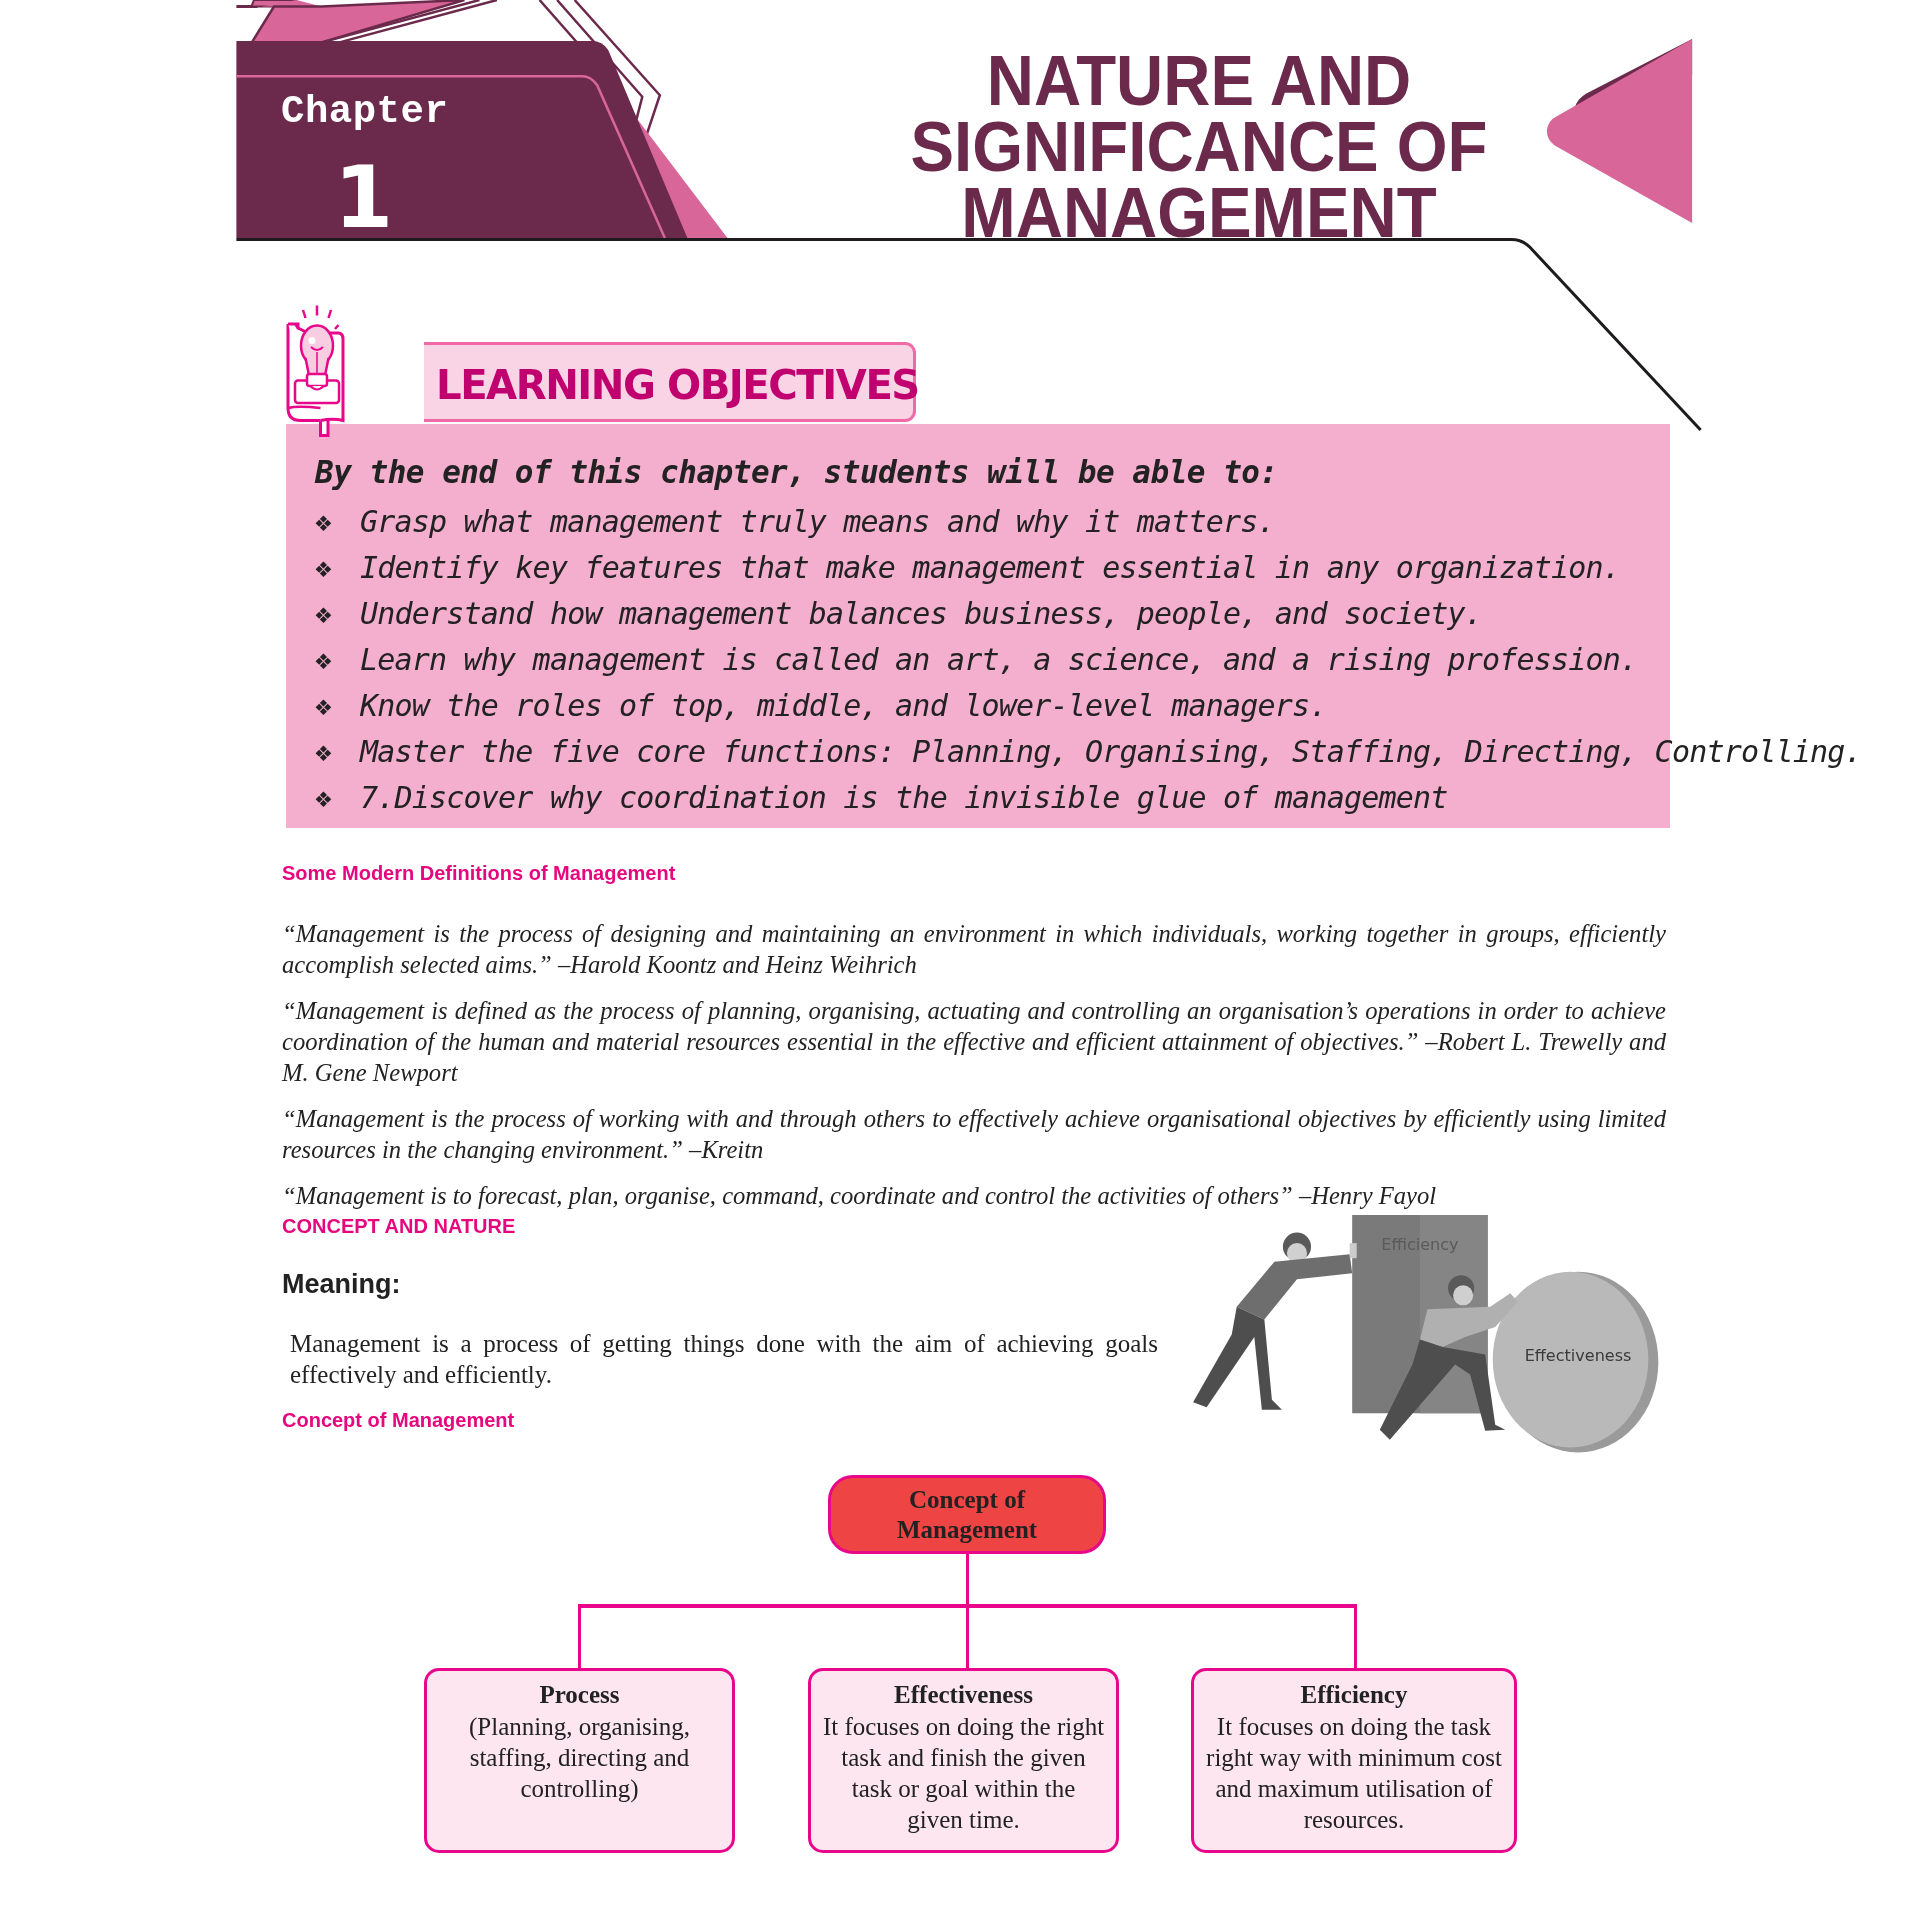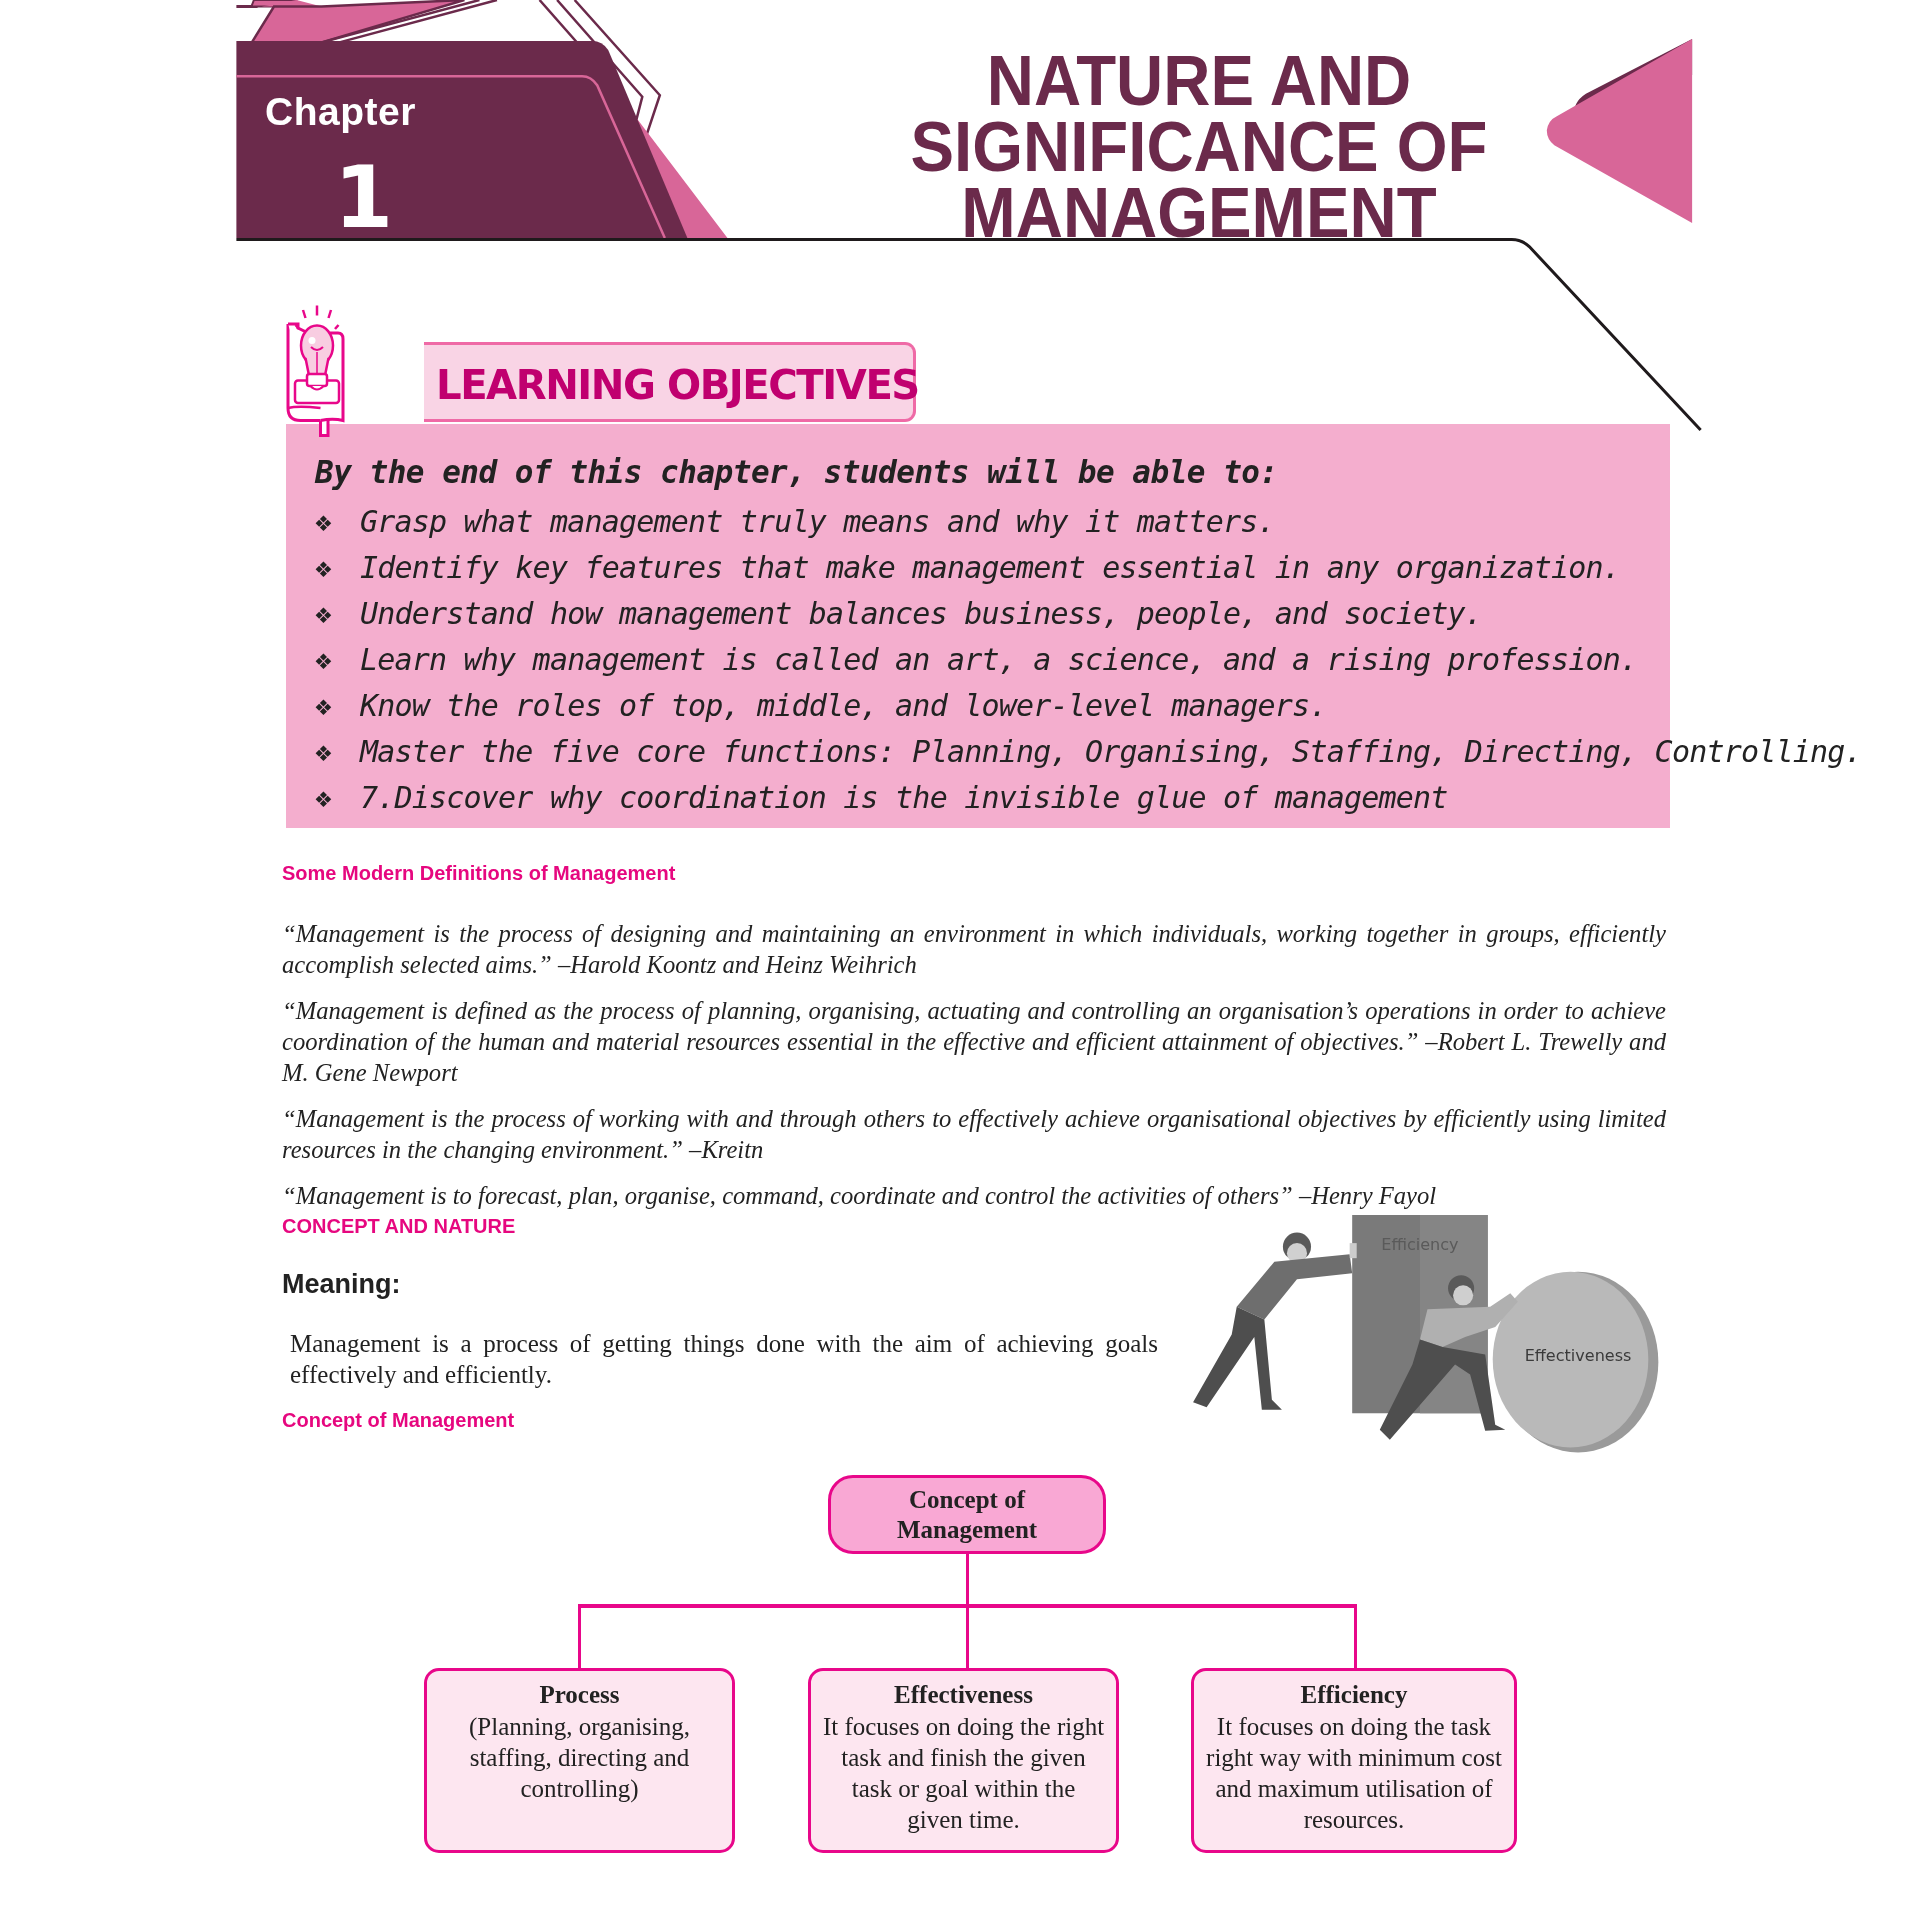--- a/index.html
+++ b/index.html
@@ -1,20 +1,20 @@
 <!DOCTYPE html>
 <html style="font-size:8px"><head>
   <meta charset="utf-8">
   <style>
     html, body { margin: 0; padding: 0; background: #ffffff; }
     body { width: 1926px; height: 1926px; position: relative; overflow: hidden; font-family: "Liberation Sans", sans-serif; }
 
     
     .header-art { position: absolute; left: 0; top: 0; width: 1926px; height: 451px; }
-    .chapter-label { position: absolute; left: 265px; top: 90px; color: #ffffff; font-family: Liberation Sans, sans-serif; font-weight: bold; font-size: 39px; letter-spacing: 0.5px; }
+    .chapter-label { position: absolute; left: 281px; top: 90px; color: #ffffff; font-family: Liberation Mono, monospace; font-weight: bold; font-size: 39px; letter-spacing: 0.5px; }
     .chapter-number { position: absolute; left: 334px; top: 155px; color: #ffffff; font-family: "DejaVu Sans", sans-serif; font-weight: bold; font-size: 85px; line-height: 1; }
     .chapter-title { position: absolute; left: 853px; top: 48px; width: 692px; text-align: center; color: #6b2a4b; font-family: "Liberation Sans", sans-serif; font-weight: bold; font-size: 71px; line-height: 66px; transform: scaleX(0.92); transform-origin: center top; }
     .chapter-title div { white-space: nowrap; }
 
     
     .lo-icon { position: absolute; left: 278px; top: 293px; width: 150px; height: 150px; }
     .lo-tab { position: absolute; left: 424px; top: 342px; width: 492px; height: 80px; background: #f9d4e5; border: 3px solid #ef6aa6; border-left: none; border-radius: 0 11px 11px 0; box-sizing: border-box; }
     .lo-tab-title { position: absolute; left: 436px; top: 361px; color: #c0006f; font-family: "DejaVu Sans", sans-serif; font-weight: bold; font-size: 41px; letter-spacing: -1.5px; transform: scaleX(0.98); transform-origin: left top; white-space: nowrap; }
     .lo-box { position: absolute; left: 286px; top: 424px; width: 1384px; height: 404px; background: #f4aece; }
     .lo-intro { position: absolute; left: 315px; top: 454px; color: #222; font-family: "DejaVu Sans Mono", monospace; font-style: italic; font-weight: bold; font-size: 31px; white-space: nowrap; letter-spacing: -0.5px; }
@@ -29,21 +29,21 @@
 
     .meaning-label { position: absolute; left: 282px; top: 1269px; font-family: "Liberation Sans", sans-serif; font-weight: bold; font-size: 27px; color: #222; }
     .meaning-text { position: absolute; left: 282px; top: 1320px; width: 868px; font-family: "Liberation Serif", serif; font-size: 25px; line-height: 31px; color: #222; text-align: justify; }
 
     
     .illustration { position: absolute; left: 1184px; top: 1214px; width: 502px; height: 261px; }
 
     
     .diagram { position: absolute; left: 0; top: 0; width: 1926px; height: 1926px; pointer-events: none; }
     .node { position: absolute; box-sizing: border-box; border: 3px solid #e8078a; border-radius: 15px; text-align: center; font-family: "Liberation Serif", serif; color: #222; pointer-events: auto; }
-    .node-root { left: 828px; top: 1475px; width: 278px; height: 79px; background: #f9a8d4; border-radius: 25px; font-weight: bold; font-size: 25px; line-height: 30px; padding-top: 7px; }
+    .node-root { left: 828px; top: 1475px; width: 278px; height: 79px; background: #ef4444; border-radius: 25px; font-weight: bold; font-size: 25px; line-height: 30px; padding-top: 7px; }
     .node-child { top: 1668px; width: 311px; height: 185px; background: #fde6f0; padding: 7px 10px 0 10px; }
     .node-child .node-title { font-weight: bold; font-size: 25px; line-height: 33px; text-align: center; }
     .node-child .node-body { font-size: 25px; line-height: 31px; }
     .connector { position: absolute; background: #e8078a; }
   </style>
 </head>
 <body>
 
 <svg class="header-art" viewBox="0 0 3840 900" xmlns="http://www.w3.org/2000/svg">
 

